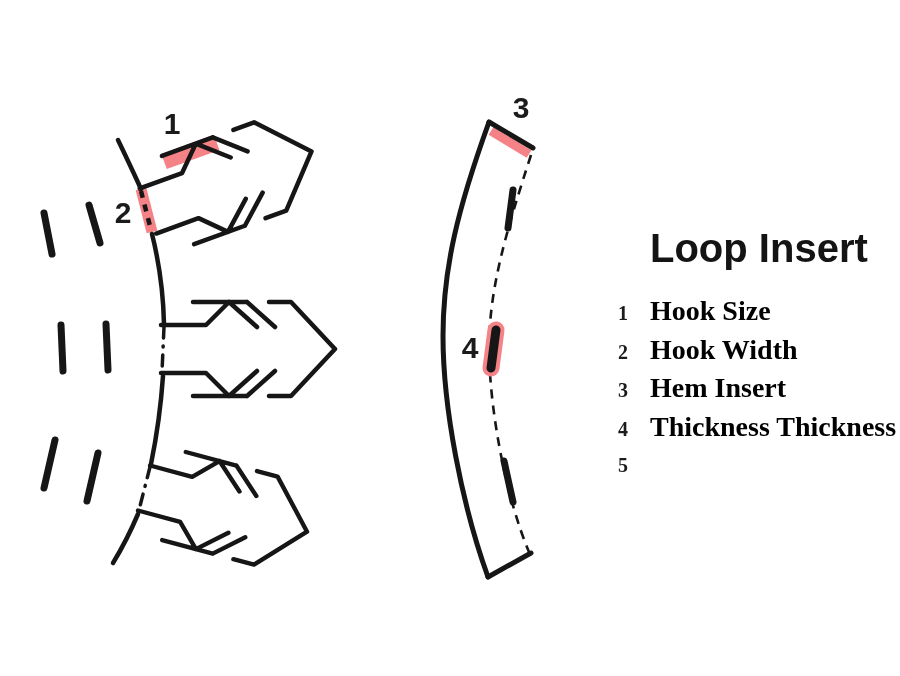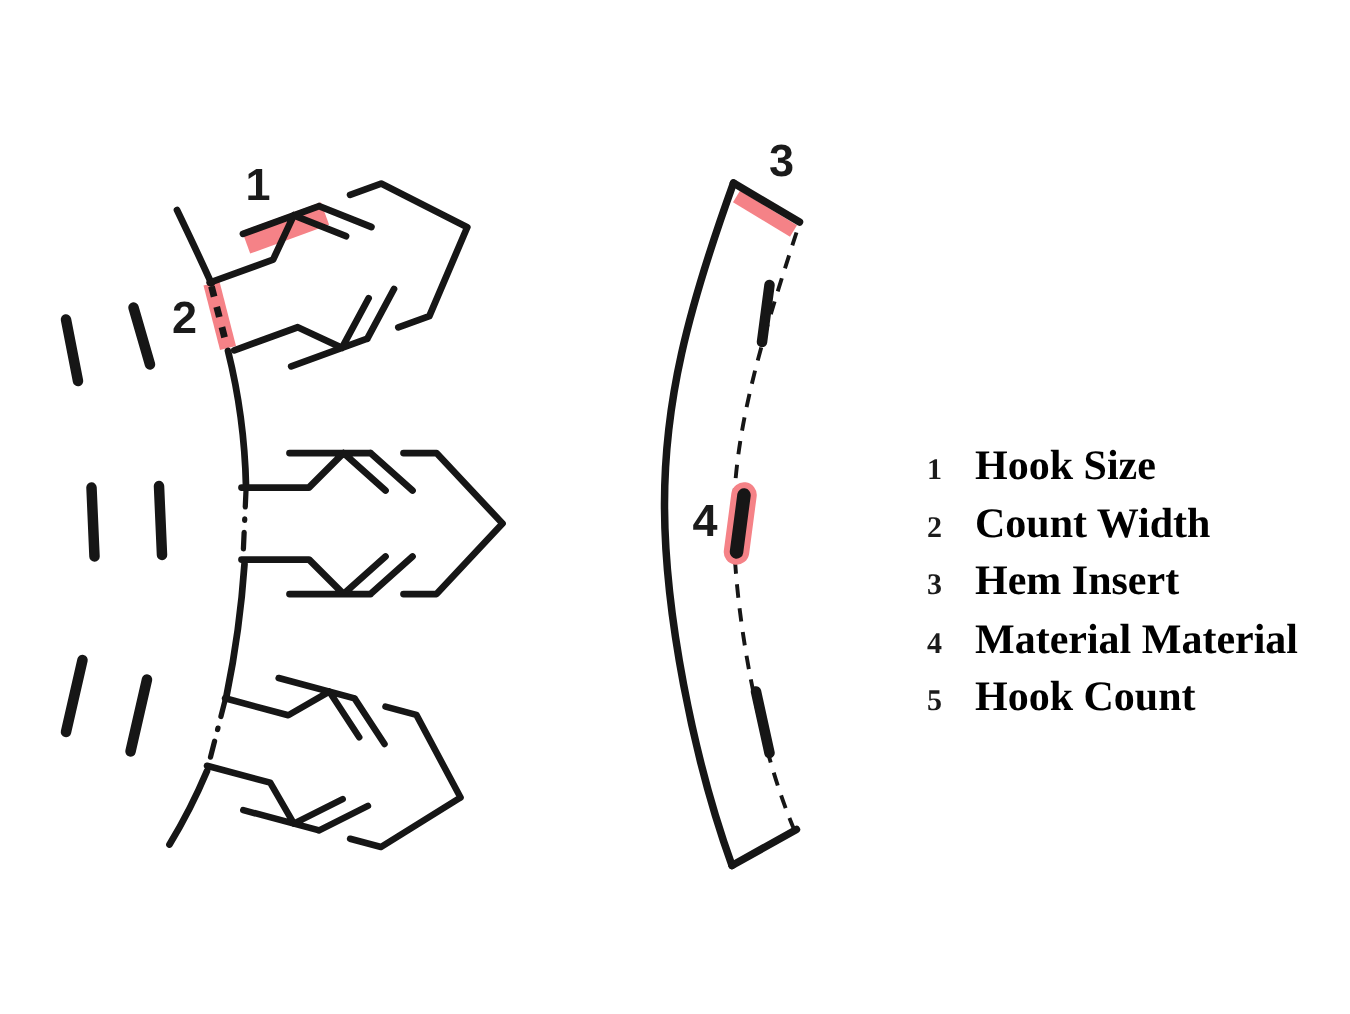--- a/index.html
+++ b/index.html
@@ -113,37 +113,37 @@
     </g>
   </svg>
 
   
   <span class="figlabel" style="left:172px;top:124px">1</span>
   <span class="figlabel" style="left:123px;top:213px">2</span>
   <span class="figlabel" style="left:521px;top:108px">3</span>
   <span class="figlabel" style="left:470px;top:348px">4</span>
 
   
+  <div class="title">Loop Insert</div>
 
   <div class="legend">
     <div class="row">
       <span class="num">1</span>
       <span class="lab">Hook Size</span>
     </div>
     <div class="row">
       <span class="num">2</span>
-      <span class="lab">Count Width</span>
+      <span class="lab">Hook Width</span>
     </div>
     <div class="row">
       <span class="num">3</span>
       <span class="lab">Hem Insert</span>
     </div>
     <div class="row">
       <span class="num">4</span>
-      <span class="lab">Material Material</span>
+      <span class="lab">Thickness Thickness</span>
     </div>
     <div class="row">
       <span class="num">5</span>
-      <span class="lab">Hook Count</span>
     </div>
   </div>
 
 </div>
 
 </body></html>

